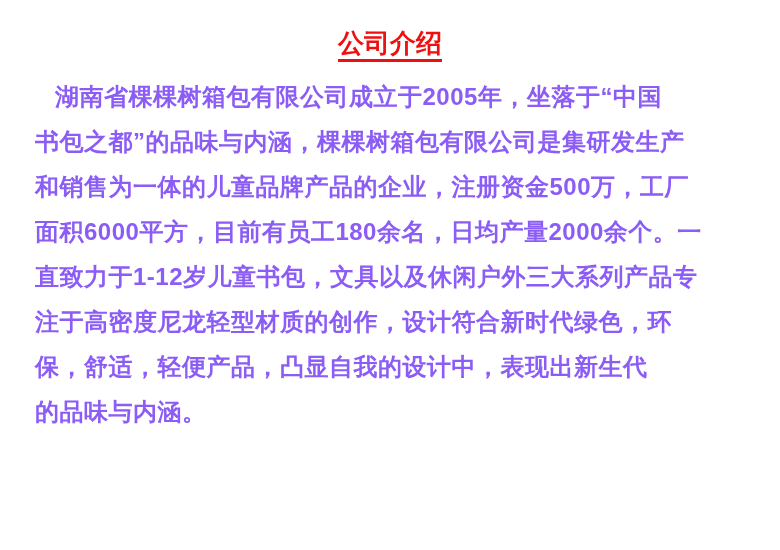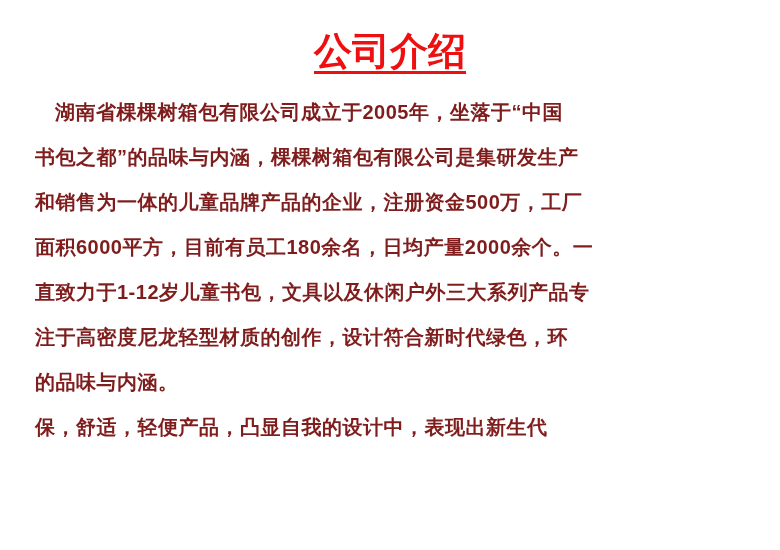--- a/index.html
+++ b/index.html
@@ -13,38 +13,38 @@
     height: 550px;
     background: #ffffff;
     overflow: hidden;
     font-family: "Liberation Sans", "DejaVu Sans", sans-serif;
     color: #000000;
   }
   .title {
     margin: 0;
     padding-top: 26px;
     text-align: center;
-    font-size: 38px;
+    font-size: 26px;
     font-weight: 700;
     color: var(--accent-red, #ee1010);
     text-decoration: underline;
     text-decoration-thickness: 3px;
     text-underline-offset: 7px;
     text-decoration-color: var(--accent-red, #ee1010);
   }
   .body-text {
     margin-top: 13px;
     padding: 0 30px 0 35px;
   }
   .line {
     height: 45px;
     line-height: 45px;
-    font-size: 20px;
+    font-size: 24px;
     font-weight: 700;
-    color: #7f1d1d;
+    color: #8b5cf6;
     white-space: nowrap;
     letter-spacing: 0.5px;
   }
   .line.indent {
     padding-left: 20px;
   }
   .slogan {
     margin: 15px 0 0 0;
     padding-left: 58px;
     font-size: 30px;
@@ -65,18 +65,18 @@
 
   <h1 class="title">公司介绍</h1>
 
   <div class="body-text">
     <div class="line indent">湖南省棵棵树箱包有限公司成立于2005年，坐落于“中国</div>
     <div class="line">书包之都”的品味与内涵，棵棵树箱包有限公司是集研发生产</div>
     <div class="line">和销售为一体的儿童品牌产品的企业，注册资金500万，工厂</div>
     <div class="line">面积6000平方，目前有员工180余名，日均产量2000余个。一</div>
     <div class="line">直致力于1-12岁儿童书包，文具以及休闲户外三大系列产品专</div>
     <div class="line">注于高密度尼龙轻型材质的创作，设计符合新时代绿色，环</div>
+    <div class="line">保，舒适，轻便产品，凸显自我的设计中，表现出新生代</div>
     <div class="line">的品味与内涵。</div>
-    <div class="line">保，舒适，轻便产品，凸显自我的设计中，表现出新生代</div>
   </div>
 
 
 </div>
 
 </body></html>

